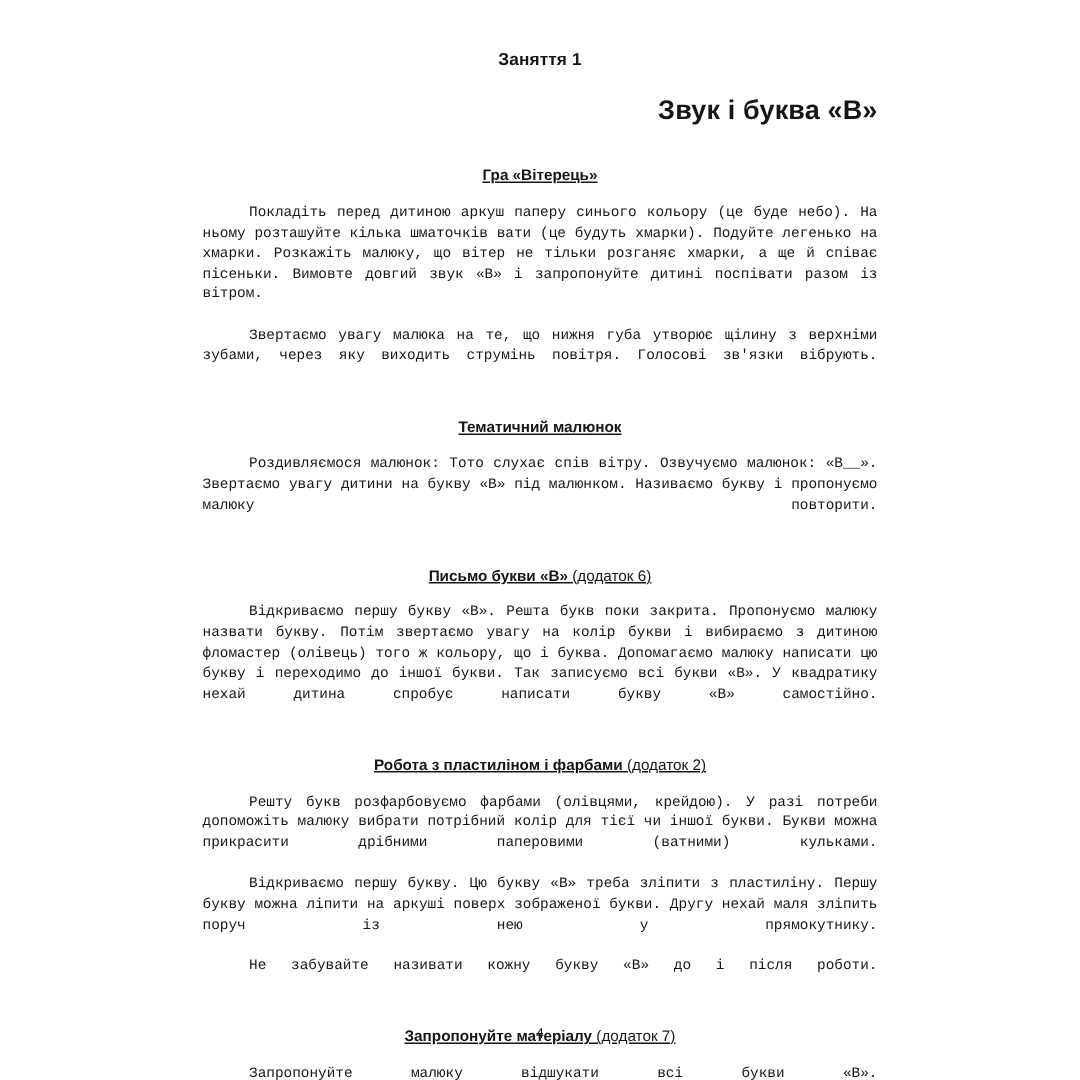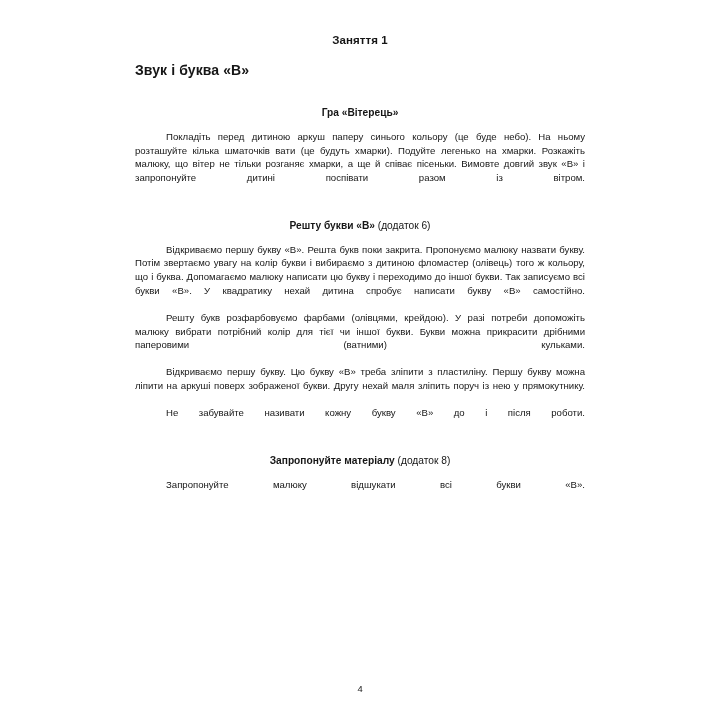--- a/index.html
+++ b/index.html
@@ -39,22 +39,22 @@
     text-align: center;
     font-size: 11.5px;
     font-weight: bold;
     letter-spacing: 0.1px;
     line-height: 1.2;
   }
 
   .doc-title {
     margin: 0;
     padding-top: 14px;
-    text-align: left;
-    font-size: 14px;
+    text-align: right;
+    font-size: 18px;
     font-weight: bold;
     letter-spacing: 0.1px;
     line-height: 1.25;
   }
 
   
   .section-head {
     text-align: center;
     font-size: 10.2px;
     line-height: 1.25;
@@ -67,33 +67,35 @@
     font-weight: normal;
   }
 
   
   .section {
     margin: 0;
   }
   .section-head-wrap {
     padding-top: 22px;
     padding-bottom: 10px;
+    text-decoration: underline;
   }
   .section-head-wrap.first {
     padding-top: 28px;
   }
 
   
   .para {
     margin: 0;
     font-size: 9.6px;
     line-height: 1.42;
     text-align: justify;
     text-indent: 31px;
     hyphens: manual;
+    font-family: Liberation Mono, monospace;
   }
   .para + .para {
     margin-top: 0;
   }
 
   
   .para::after {
     content: "";
     display: inline-block;
     width: 100%;
@@ -121,35 +123,45 @@
     <div class="lesson-label">Заняття 1</div>
 
     <h1 class="doc-title">Звук і буква «В»</h1>
 
     <div id="sections-root">
         <div class="section">
           <div class="section-head-wrap first">
             <div class="section-head"><span class="strong">Гра «Вітерець»</span><span class="appendix"></span></div>
           </div>
           <p class="para">Покладіть перед дитиною аркуш паперу синього кольору (це буде небо). На ньому розташуйте кілька шматочків вати (це будуть хмарки). Подуйте легенько на хмарки. Розкажіть малюку, що вітер не тільки розганяє хмарки, а ще й співає пісеньки. Вимовте довгий звук «В» і запропонуйте дитині поспівати разом із вітром.</p>
+          <p class="para">Звертаємо увагу малюка на те, що нижня губа утворює щілину з верхніми зубами, через яку виходить струмінь повітря. Голосові зв'язки вібрують.</p>
         </div>
         <div class="section">
           <div class="section-head-wrap">
-            <div class="section-head"><span class="strong">Решту букви «В»</span><span class="appendix"> (додаток 6)</span></div>
+            <div class="section-head"><span class="strong">Тематичний малюнок</span><span class="appendix"></span></div>
+          </div>
+          <p class="para">Роздивляємося малюнок: Тото слухає спів вітру. Озвучуємо малюнок: «В__». Звертаємо увагу дитини на букву «В» під малюнком. Називаємо букву і пропонуємо малюку повторити.</p>
+        </div>
+        <div class="section">
+          <div class="section-head-wrap">
+            <div class="section-head"><span class="strong">Письмо букви «В»</span><span class="appendix"> (додаток 6)</span></div>
           </div>
           <p class="para">Відкриваємо першу букву «В». Решта букв поки закрита. Пропонуємо малюку назвати букву. Потім звертаємо увагу на колір букви і вибираємо з дитиною фломастер (олівець) того ж кольору, що і буква. Допомагаємо малюку написати цю букву і переходимо до іншої букви. Так записуємо всі букви «В». У квадратику нехай дитина спробує написати букву «В» самостійно.</p>
         </div>
         <div class="section">
+          <div class="section-head-wrap">
+            <div class="section-head"><span class="strong">Робота з пластиліном і фарбами</span><span class="appendix"> (додаток 2)</span></div>
+          </div>
           <p class="para">Решту букв розфарбовуємо фарбами (олівцями, крейдою). У разі потреби допоможіть малюку вибрати потрібний колір для тієї чи іншої букви. Букви можна прикрасити дрібними паперовими (ватними) кульками.</p>
           <p class="para">Відкриваємо першу букву. Цю букву «В» треба зліпити з пластиліну. Першу букву можна ліпити  на аркуші поверх зображеної букви. Другу нехай маля зліпить поруч із нею у прямокутнику.</p>
           <p class="para">Не забувайте називати кожну букву «В» до і після роботи.</p>
         </div>
         <div class="section">
           <div class="section-head-wrap">
-            <div class="section-head"><span class="strong">Запропонуйте матеріалу</span><span class="appendix"> (додаток 8)</span></div>
+            <div class="section-head"><span class="strong">Запропонуйте матеріалу</span><span class="appendix"> (додаток 7)</span></div>
           </div>
           <p class="para">Запропонуйте малюку відшукати всі букви «В».</p>
         </div>
       </div>
 
   </div>
 
   <div class="page-number">4</div>
 
 </div>

